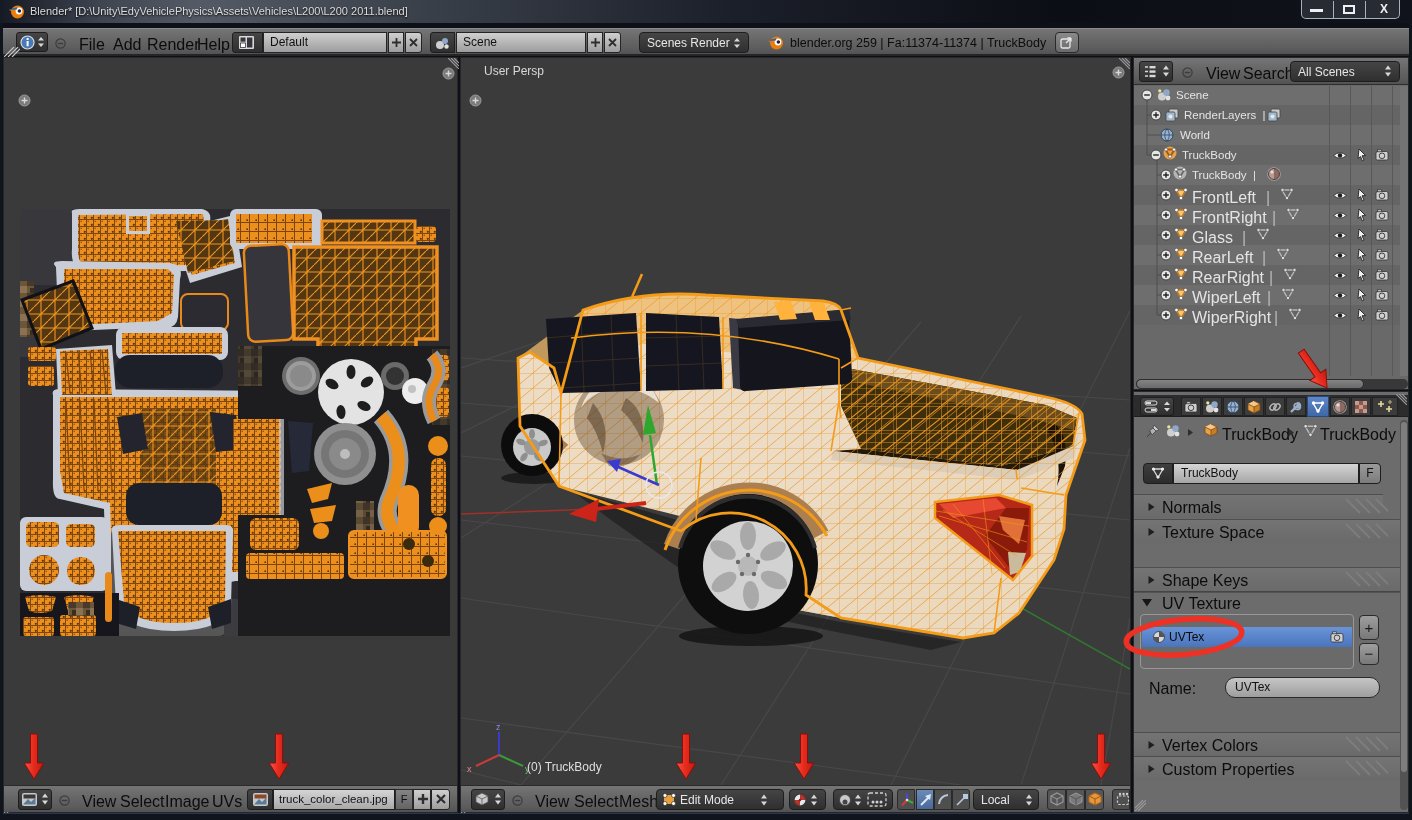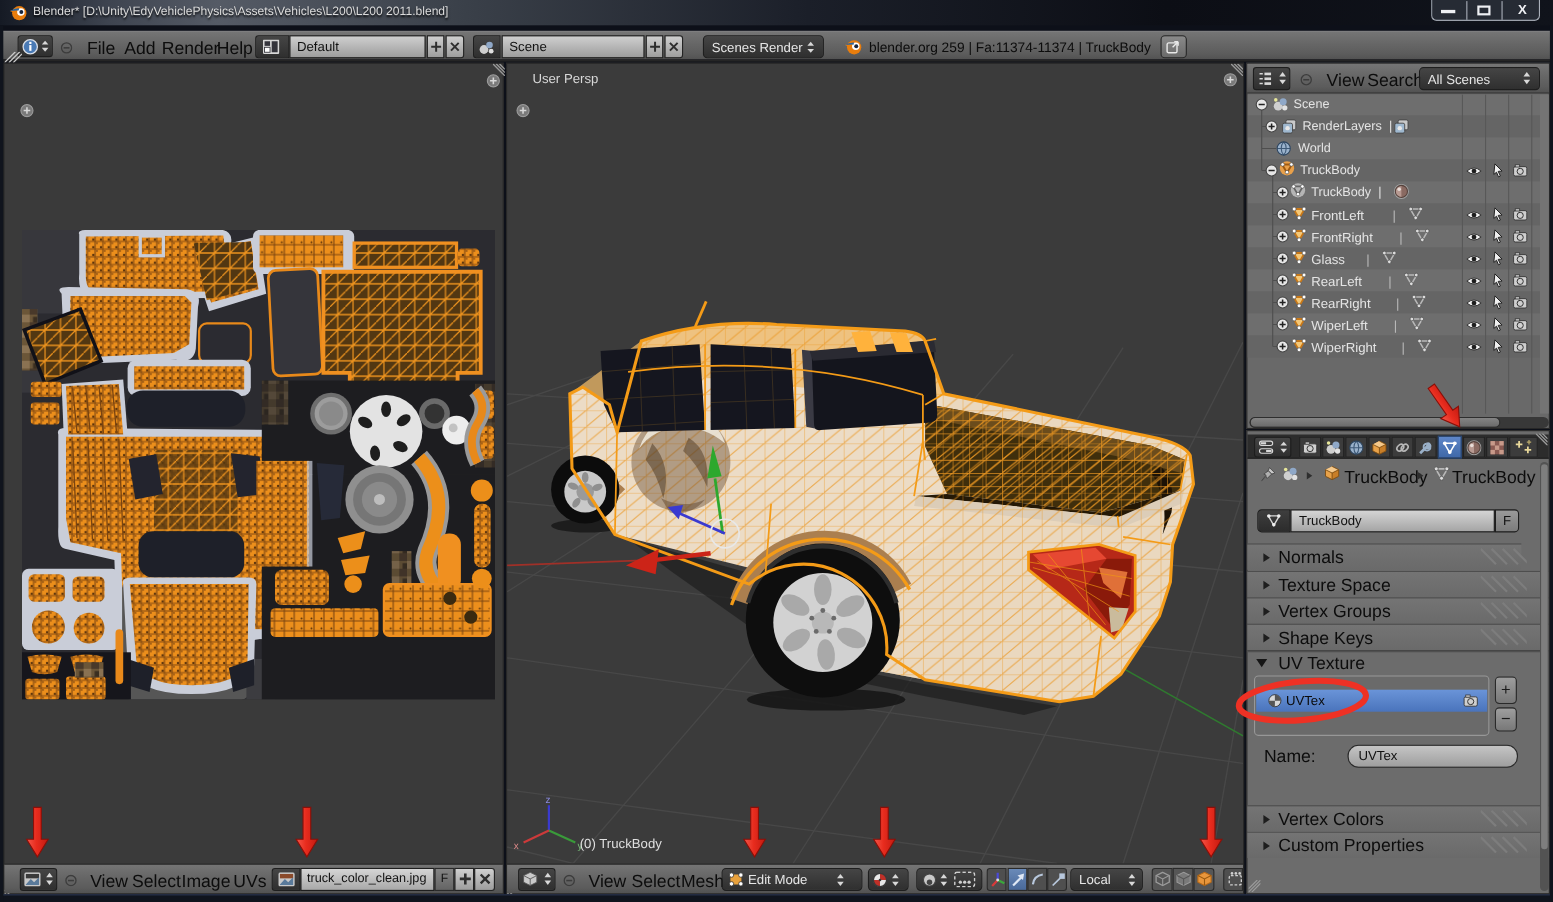--- a/index.html
+++ b/index.html
@@ -762,21 +762,21 @@
       </svg>
     <svg class="abs" style="left:39px;top:80px" width="15" height="15">
         <use href="#sy-gbadge"></use>
       </svg>
     <div class="abs" style="left:58px;top:83px">TruckBody&nbsp;&nbsp;|</div>
     <svg class="abs" style="left:133px;top:81px" width="14" height="14">
         <use href="#sy-mat"></use>
       </svg>
   </div>
 
-  <div class="abs" style="left:0;top:28px;width:274px;height:348px;font-size:12px;color:#e4e4e4">
+  <div class="abs" style="left:0;top:28px;width:274px;height:348px;font-size:16px;color:#e4e4e4">
     <svg class="abs" style="left:26px;top:103px" width="12" height="12">
         <use href="#sy-plus"></use>
       </svg>
     <svg class="abs" style="left:40px;top:101px" width="14" height="14">
         <use href="#sy-otri"></use>
       </svg>
     <div class="abs" style="left:58px;top:103px">FrontLeft</div>
     <div class="abs" style="left:132px;top:103px;color:#b8b8b8">|</div>
     <svg class="abs" style="left:146px;top:101px" width="14" height="14">
         <use href="#sy-gtri"></use>
@@ -1023,29 +1023,20 @@
   <div class="abs mtx" style="left:28px;top:4px">Normals</div>
   <svg class="abs" style="left:212px;top:2px" width="42" height="20" viewBox="0 0 42 20">
         <path d="M0 2L14 16M10 2L24 16M20 2L34 16M30 2L44 16" stroke="#7d7d7d" stroke-width="2" fill="none"></path>
       </svg>
 </div>
 <div class="abs" style="left:0;top:127px;width:274px;height:24px;background:linear-gradient(180deg,#747474,#6a6a6a);border-top:1px solid #4e4e4e">
   <svg class="abs" style="left:12px;top:7px" width="10" height="10" viewBox="0 0 10 10">
         <path d="M2.5 1 L8.5 5 L2.5 9Z" fill="#1e1e1e"></path>
       </svg>
   <div class="abs mtx" style="left:28px;top:4px">Texture Space</div>
-  <svg class="abs" style="left:212px;top:2px" width="42" height="20" viewBox="0 0 42 20">
-        <path d="M0 2L14 16M10 2L24 16M20 2L34 16M30 2L44 16" stroke="#7d7d7d" stroke-width="2" fill="none"></path>
-      </svg>
-</div>
-<div class="abs" style="left:0;top:151px;width:274px;height:24px;background:linear-gradient(180deg,#747474,#6a6a6a);border-top:1px solid #4e4e4e">
-  <svg class="abs" style="left:12px;top:7px" width="10" height="10" viewBox="0 0 10 10">
-        <path d="M2.5 1 L8.5 5 L2.5 9Z" fill="#1e1e1e"></path>
-      </svg>
-  <div class="abs mtx" style="left:28px;top:4px">Vertex Groups</div>
   <svg class="abs" style="left:212px;top:2px" width="42" height="20" viewBox="0 0 42 20">
         <path d="M0 2L14 16M10 2L24 16M20 2L34 16M30 2L44 16" stroke="#7d7d7d" stroke-width="2" fill="none"></path>
       </svg>
 </div>
 <div class="abs" style="left:0;top:175px;width:274px;height:24px;background:linear-gradient(180deg,#747474,#6a6a6a);border-top:1px solid #4e4e4e">
   <svg class="abs" style="left:12px;top:7px" width="10" height="10" viewBox="0 0 10 10">
         <path d="M2.5 1 L8.5 5 L2.5 9Z" fill="#1e1e1e"></path>
       </svg>
   <div class="abs mtx" style="left:28px;top:4px">Shape Keys</div>
   <svg class="abs" style="left:212px;top:2px" width="42" height="20" viewBox="0 0 42 20">

